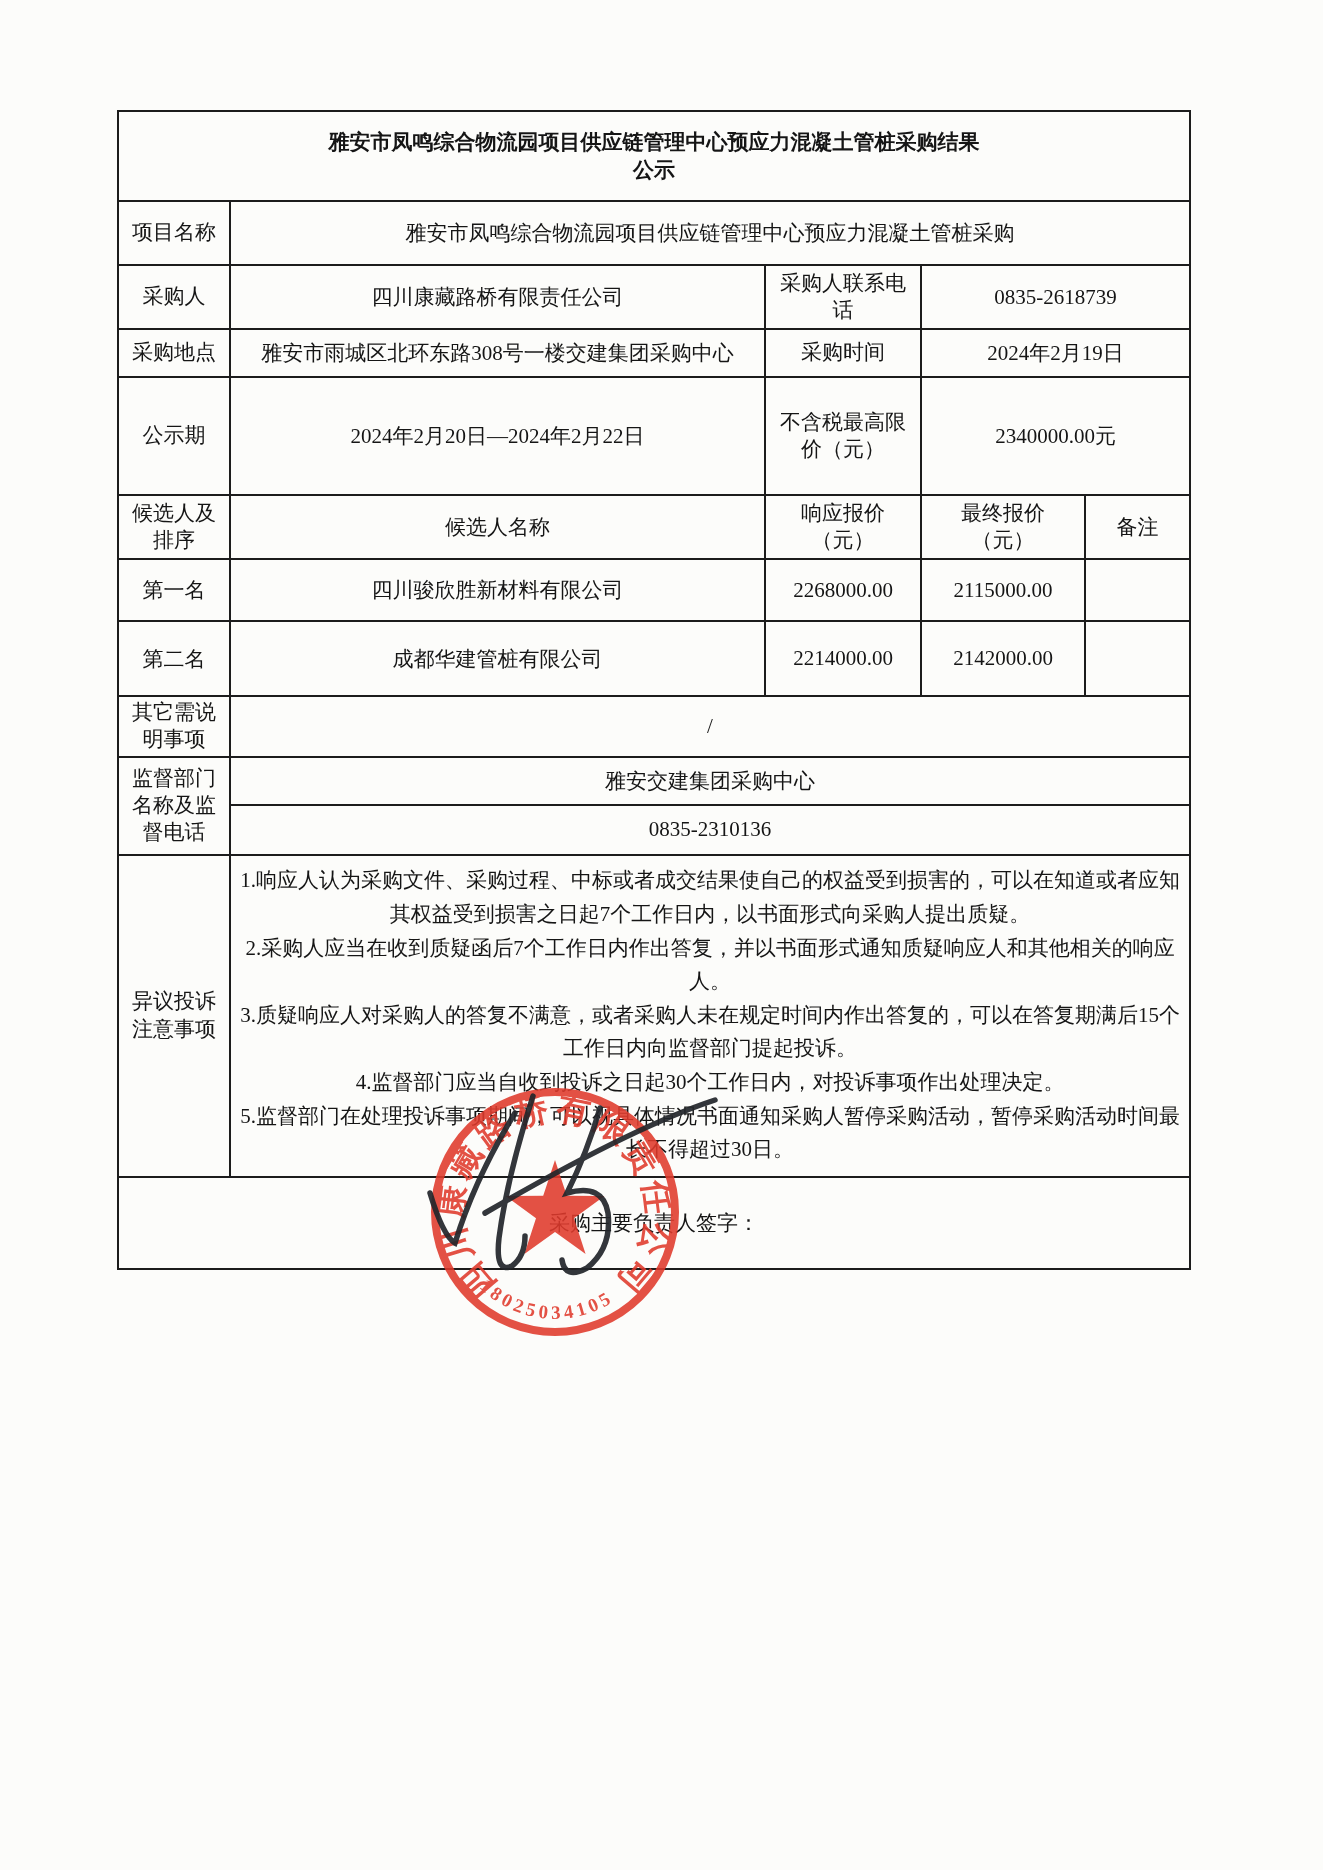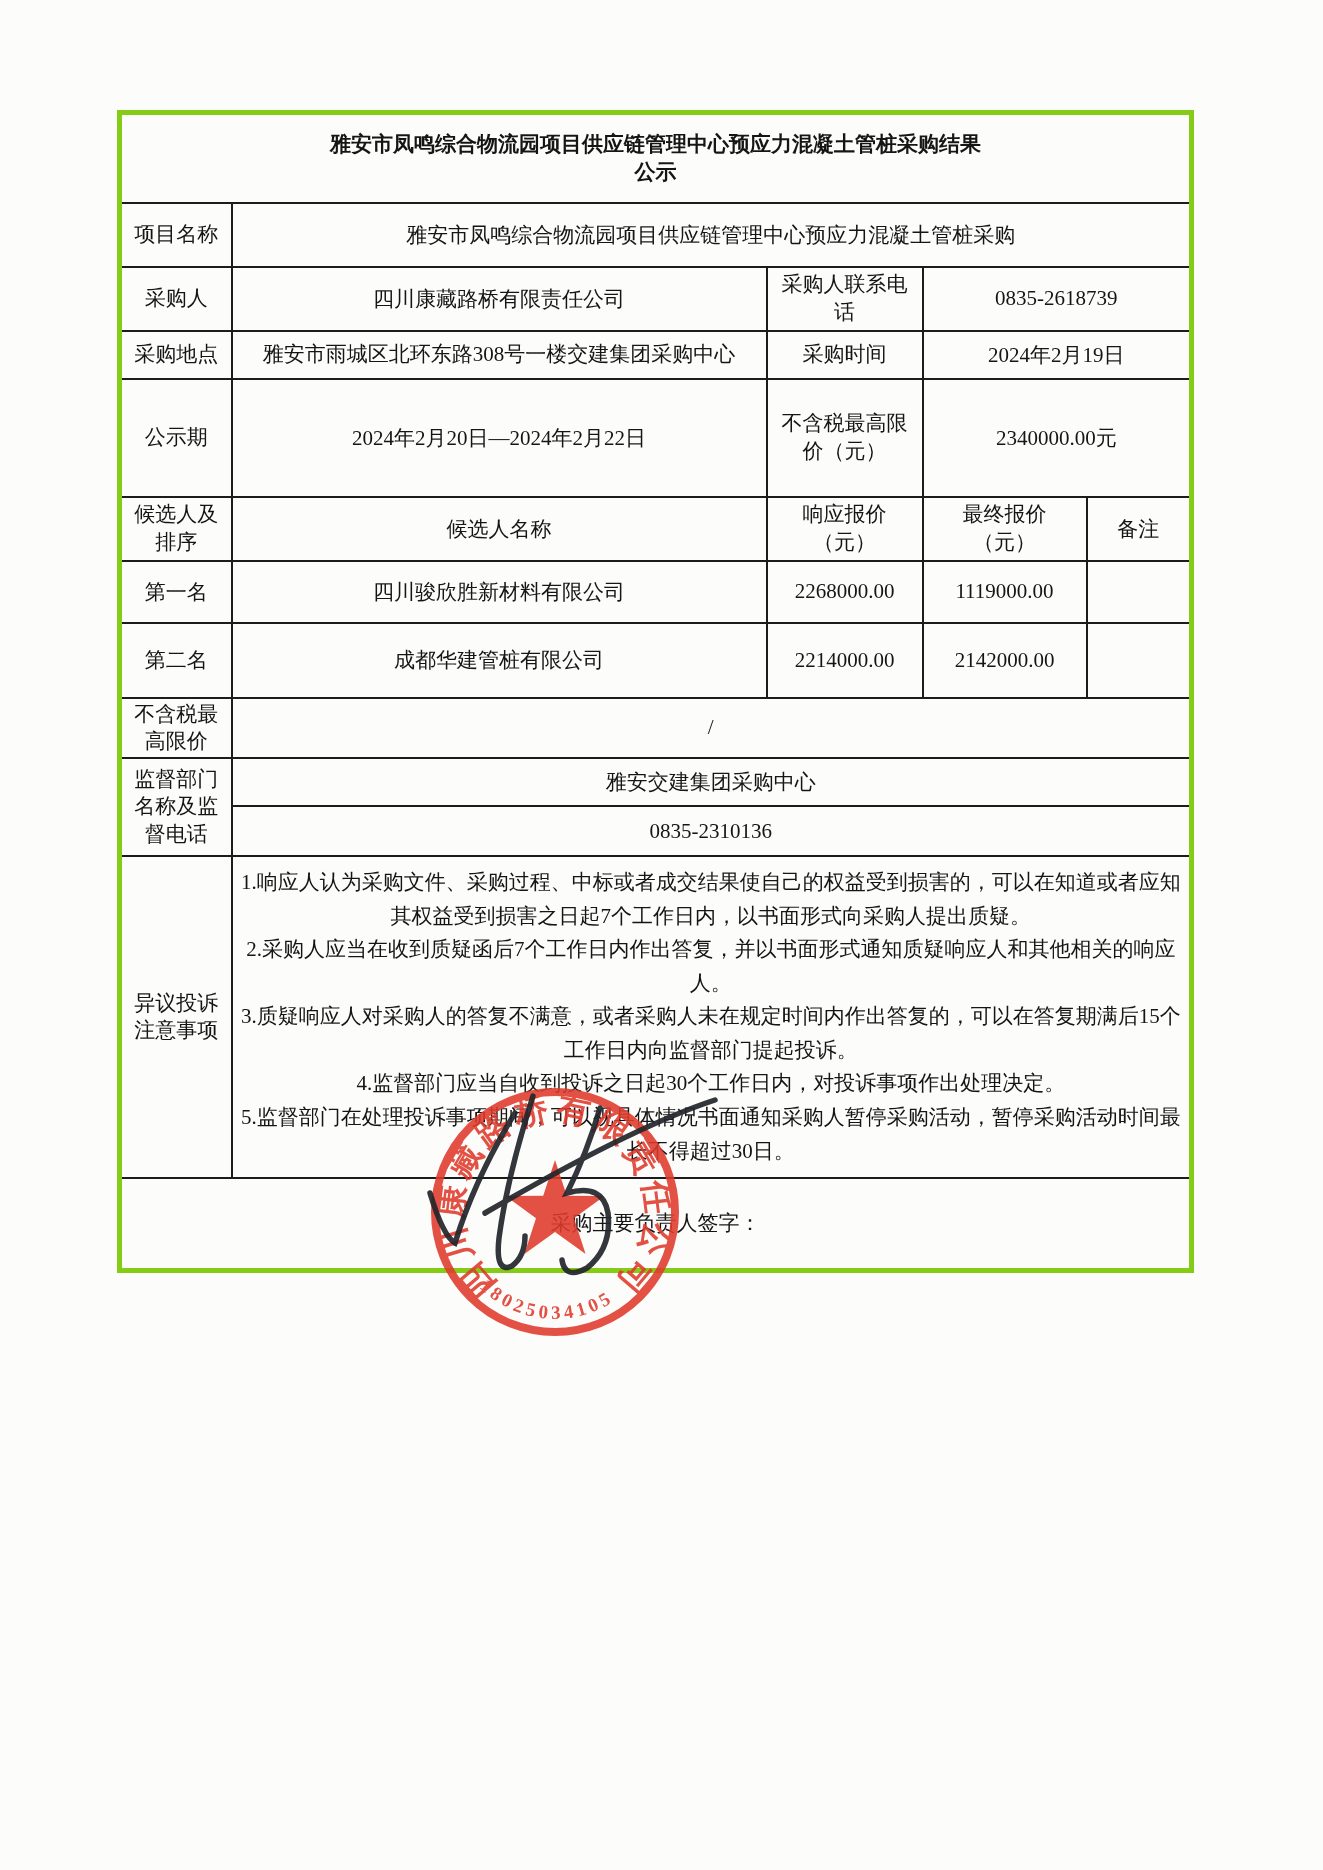--- a/index.html
+++ b/index.html
@@ -19,21 +19,21 @@
     color:#151515;
   }
   table.doc td{
     border:2px solid #1c1c1c;
     padding:2px 6px;
     vertical-align:middle;
     font-size:21px;
     text-align:center;
     overflow:hidden;
   }
-  table.doc{border:5px solid #84cc16;}
+  table.doc{border:1px solid #84cc16;}
   td.title-cell{
     font-size:31px;
     font-weight:bold;
     line-height:1.35;
     white-space:pre-line;
     padding:6px 4px;
   }
   td.lbl{line-height:1.3;}
   td.left{text-align:left;padding-left:10px;line-height:1.35;margin-top:36px;}
   td.preline{white-space:pre-line;line-height:1.3;}
@@ -116,34 +116,34 @@
 （元）</td>
       <td class="preline">最终报价
 （元）</td>
       <td>备注</td>
     </tr>
 
     <tr style="height:62px">
       <td>第一名</td>
       <td>四川骏欣胜新材料有限公司</td>
       <td>2268000.00</td>
-      <td>1119000.00</td>
+      <td>2115000.00</td>
       <td></td>
     </tr>
 
     <tr style="height:75px">
       <td>第二名</td>
       <td>成都华建管桩有限公司</td>
       <td>2214000.00</td>
       <td>2142000.00</td>
       <td></td>
     </tr>
 
     <tr style="height:58px">
-      <td class="lbl">不含税最高限价</td>
+      <td class="lbl">其它需说明事项</td>
       <td colspan="4">/</td>
     </tr>
 
     <tr style="height:48px">
       <td rowspan="2" class="lbl">监督部门名称及监督电话</td>
       <td colspan="4">雅安交建集团采购中心</td>
     </tr>
     <tr style="height:50px">
       <td colspan="4">0835-2310136</td>
     </tr>

